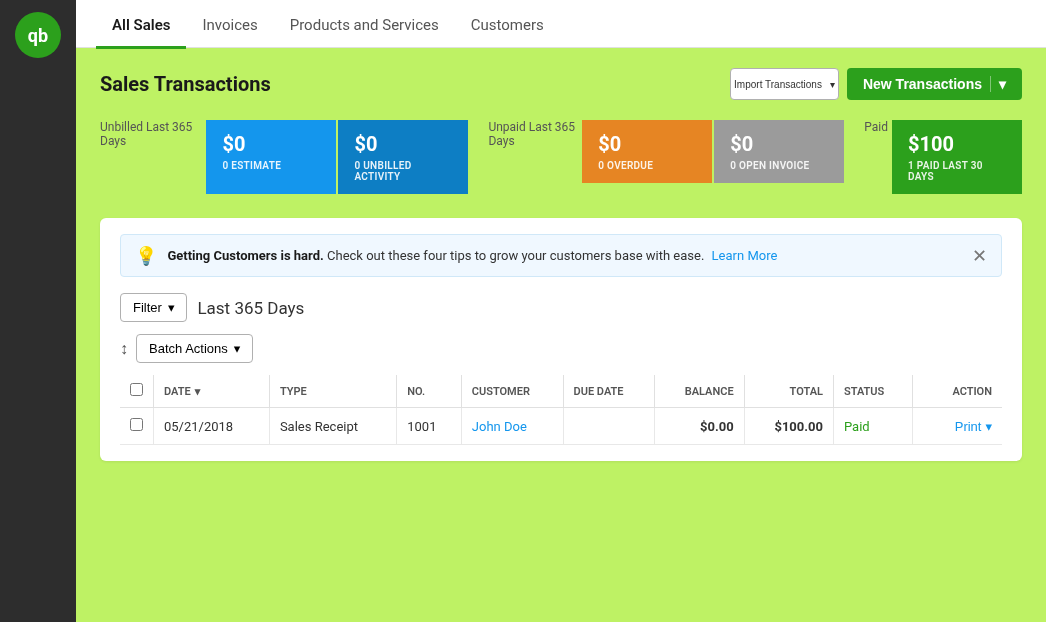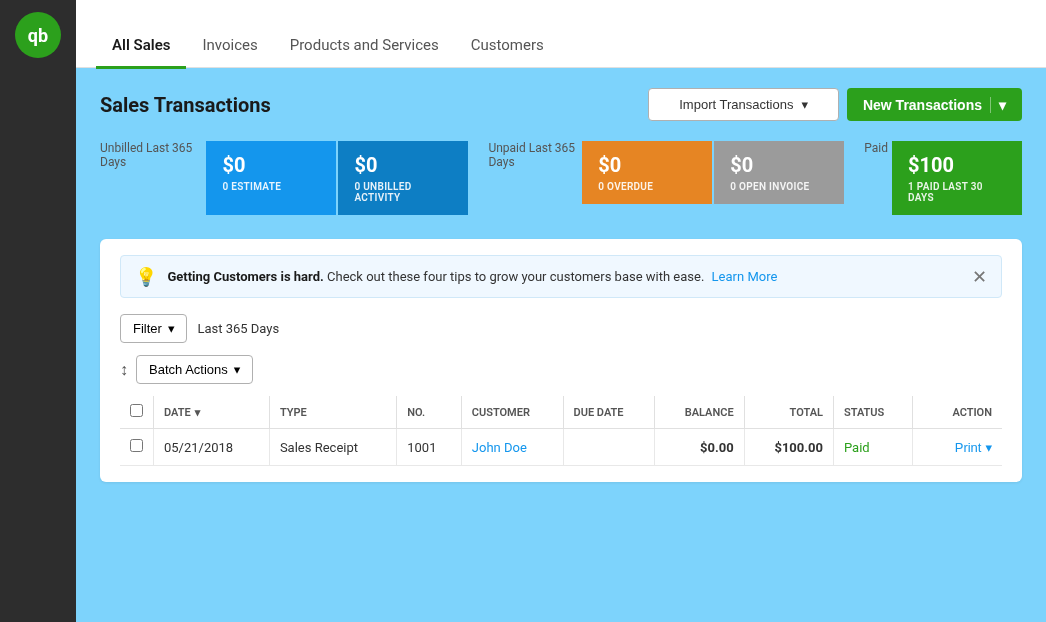--- a/index.html
+++ b/index.html
@@ -44,21 +44,21 @@
       overflow: hidden;
     }
 
     
     .tabs-bar {
       background: #ffffff;
       display: flex;
       align-items: flex-end;
       padding: 0 20px;
       border-bottom: 1px solid #e0e0e0;
-      height: 68px;
+      height: 48px;
       flex-shrink: 0;
     }
     .tab {
       padding: 14px 16px;
       cursor: pointer;
       font-size: 15px;
       color: #555;
       position: relative;
       white-space: nowrap;
       margin-bottom: -1px;
@@ -75,21 +75,21 @@
       right: 0;
       height: 3px;
       background: #2ca01c;
     }
 
     
     .page-body {
       flex: 1;
       overflow-y: auto;
       padding: 20px 24px;
-      background: #7dd3fc;
+      background: #bef264;
     }
 
     
     .header-row {
       display: flex;
       align-items: center;
       justify-content: space-between;
       margin-bottom: 20px;
     }
     .page-title {
@@ -98,22 +98,22 @@
       color: #1a1a1a;
     }
     .header-buttons {
       display: flex;
       gap: 8px;
     }
     .btn-import {
       background: #ffffff;
       border: 1px solid #b0b0b0;
       border-radius: 4px;
-      padding: 8px 30px;
-      font-size: 13px;
+      padding: 8px 3px;
+      font-size: 10px;
       cursor: pointer;
       display: flex;
       align-items: center;
       gap: 8px;
       color: #333;
     }
     .btn-new-transaction {
       background: #2ca01c;
       border: none;
       border-radius: 4px;
@@ -222,21 +222,21 @@
       border: 1px solid #b0b0b0;
       border-radius: 4px;
       padding: 6px 12px;
       font-size: 13px;
       cursor: pointer;
       display: flex;
       align-items: center;
       gap: 6px;
     }
     .date-range-label {
-      font-size: 13px;
+      font-size: 17px;
       color: #333;
       text-align: right;
     }
 
     .batch-row {
       display: flex;
       align-items: center;
       gap: 8px;
       margin-bottom: 12px;
     }

